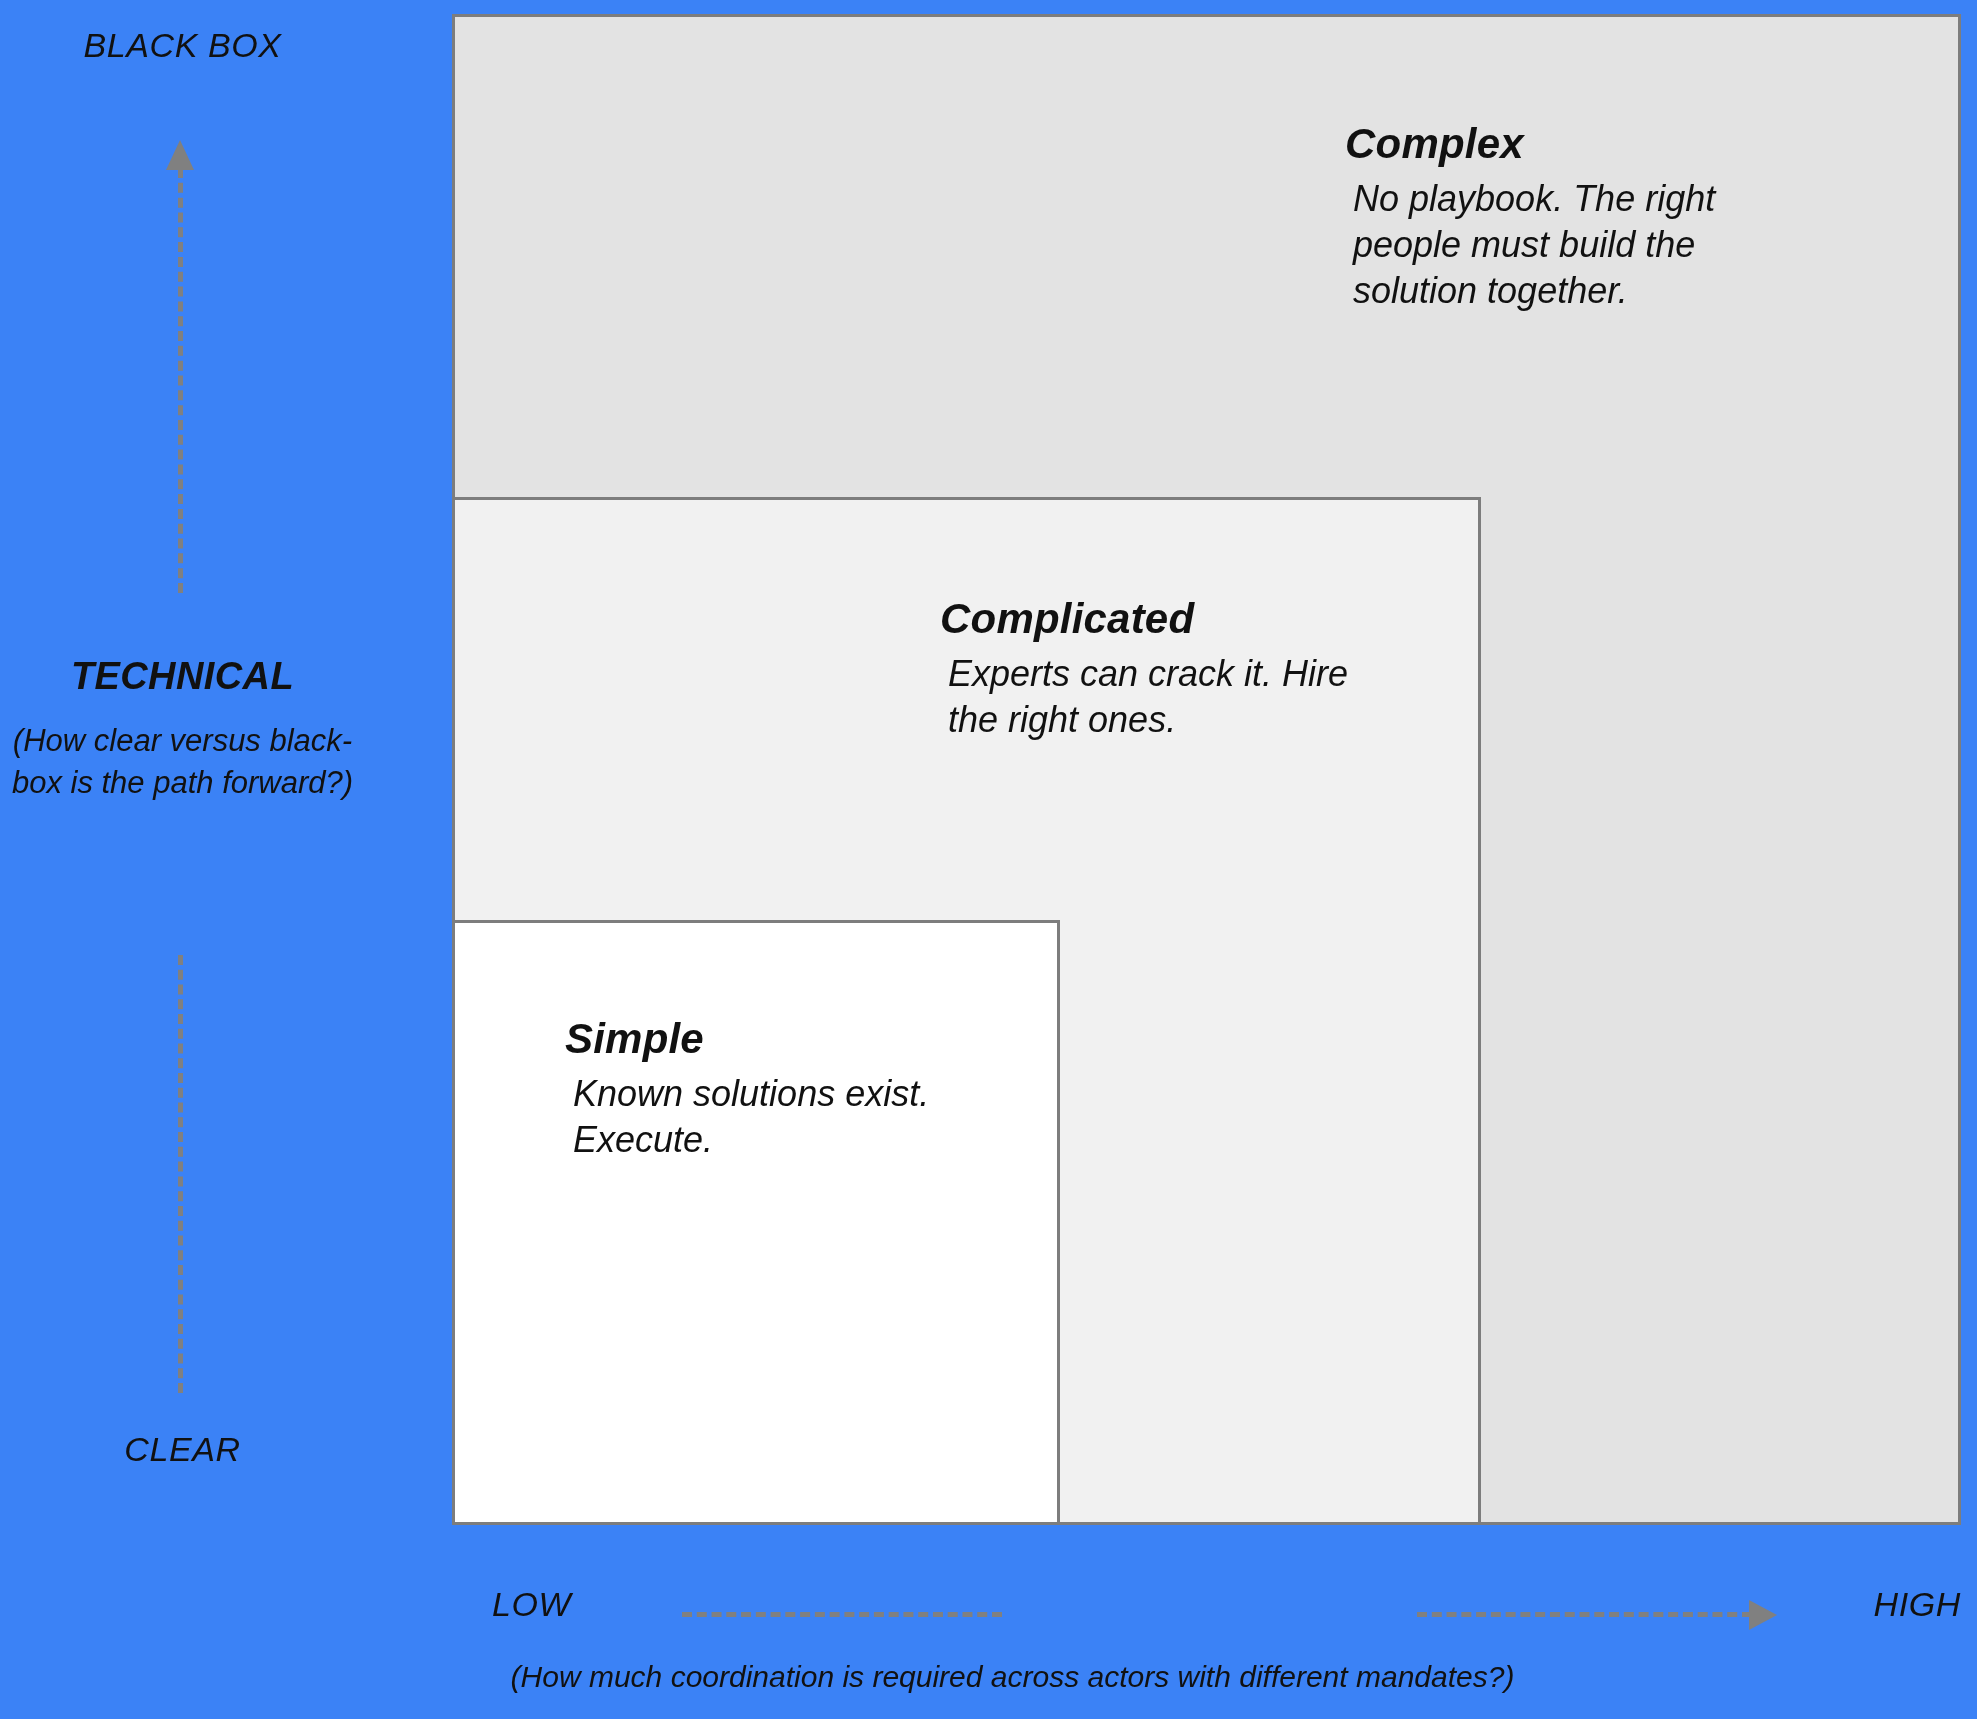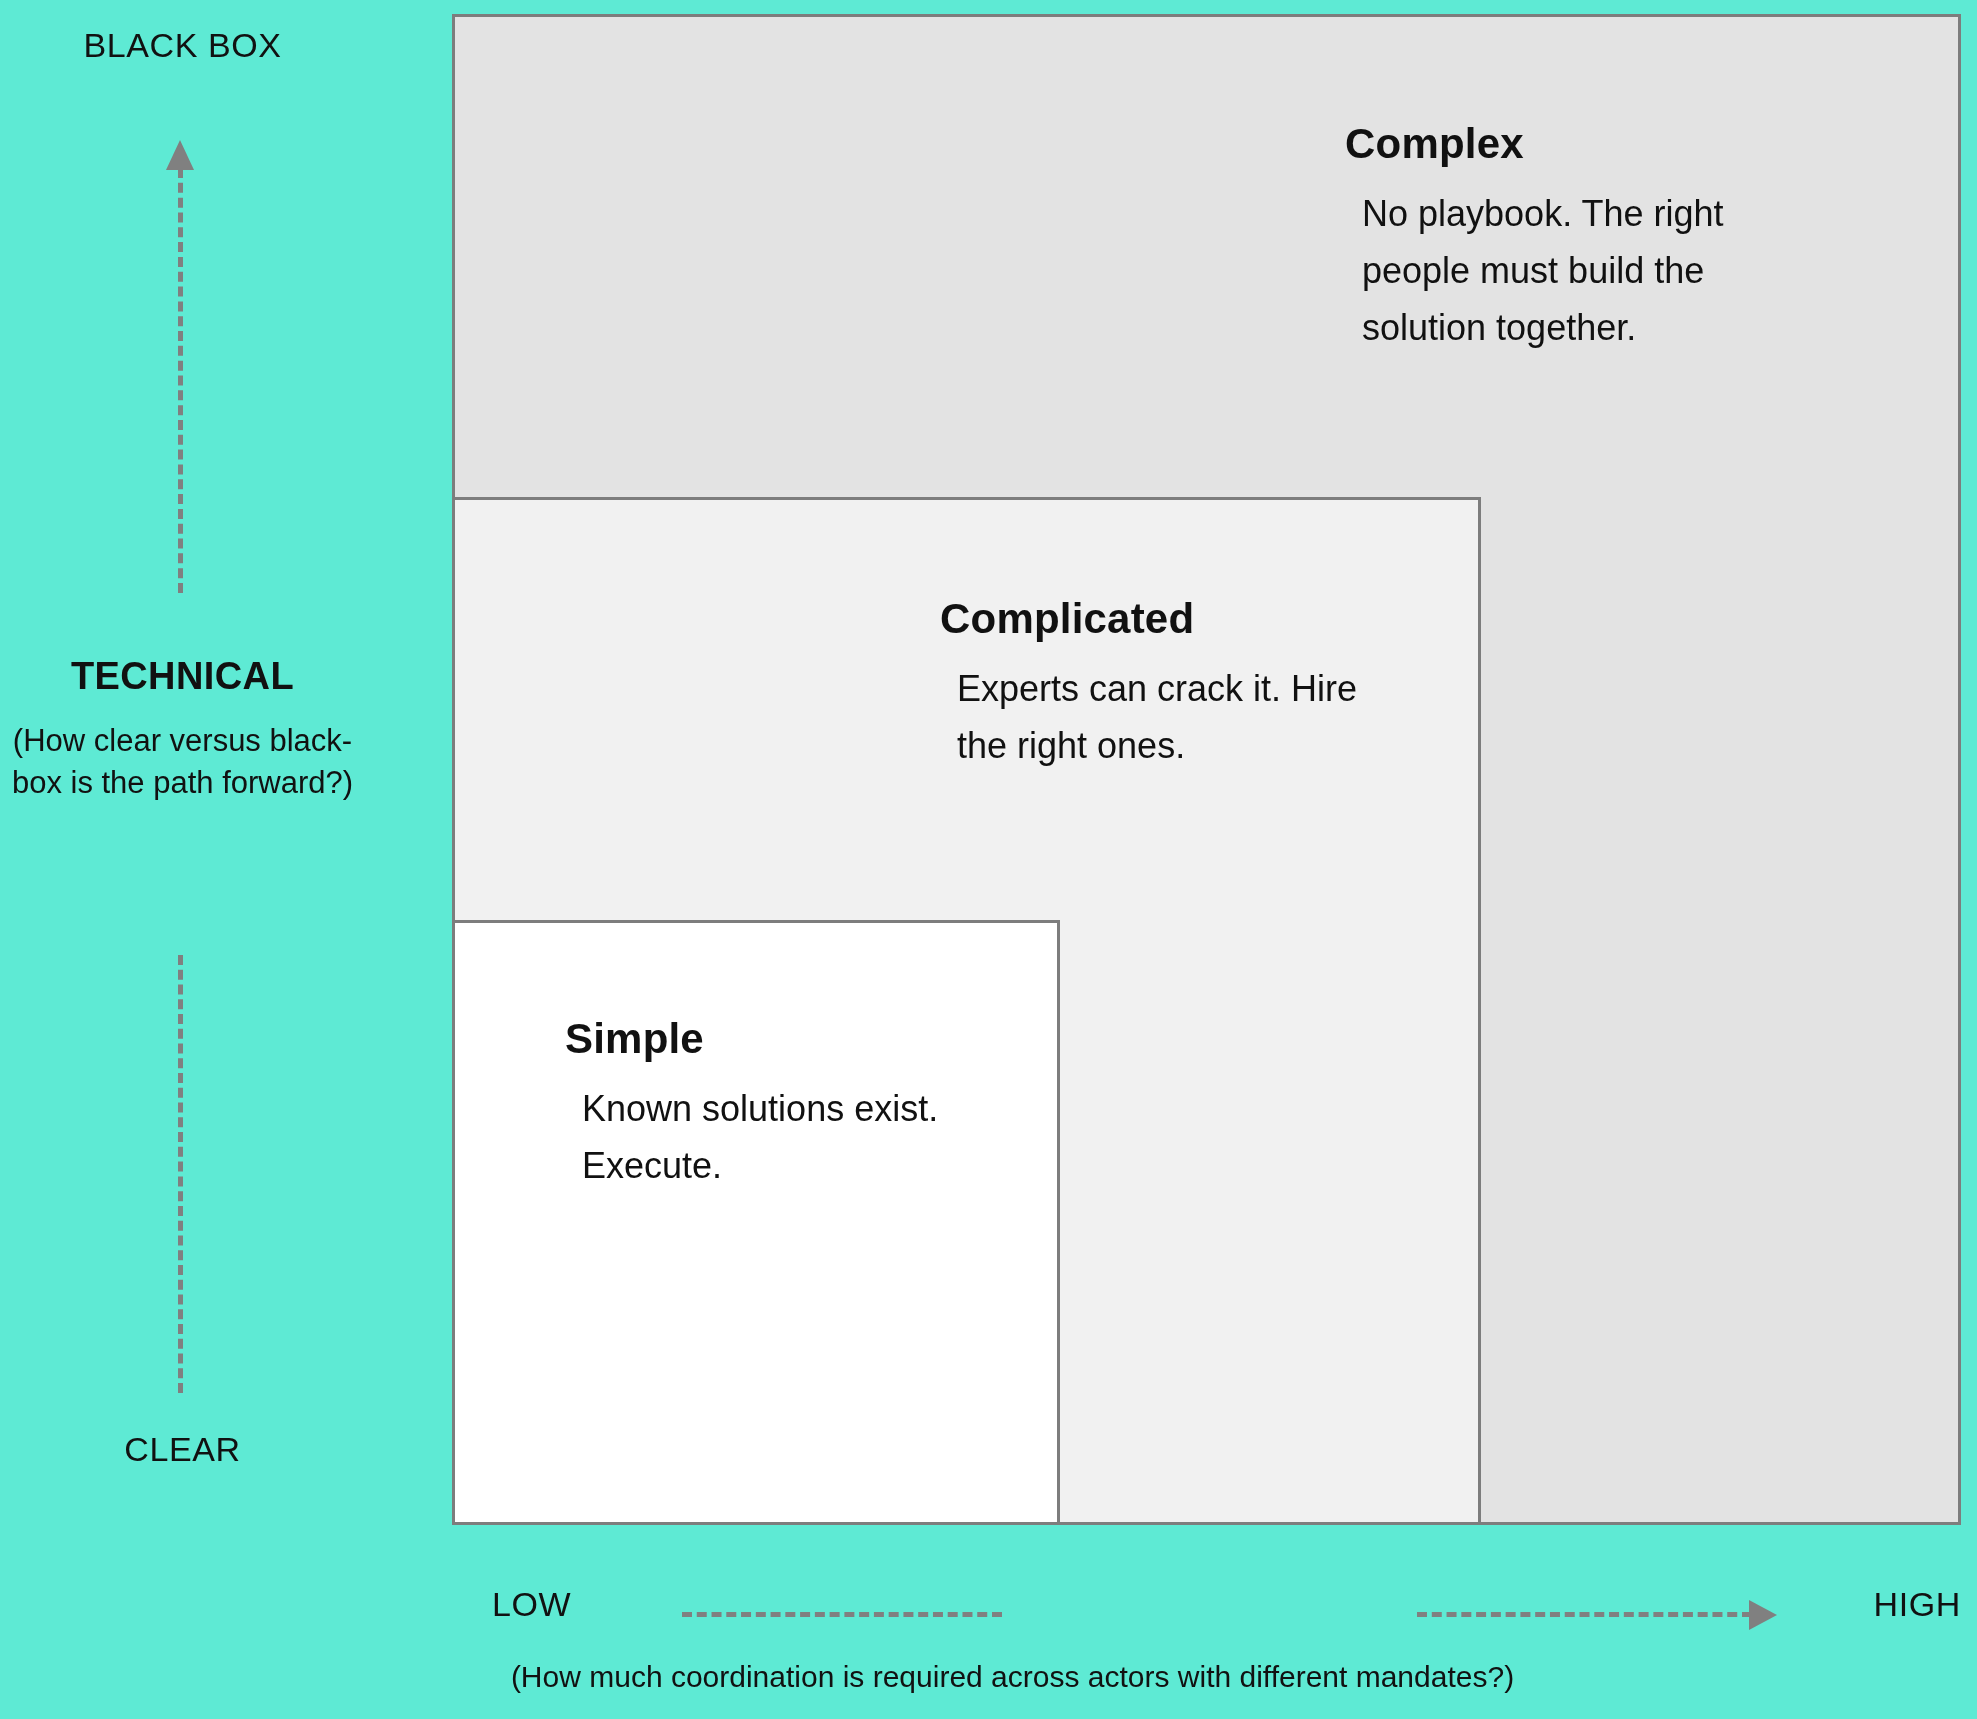--- a/index.html
+++ b/index.html
@@ -9,22 +9,23 @@
     background: #ffffff;
   }
   body {
     font-family: "Liberation Sans", sans-serif;
     color: #111111;
   }
   #canvas {
     position: relative;
     width: 1977px;
     height: 1719px;
-    background: #5eead4;
+    background: #3b82f6;
     overflow: hidden;
+    font-style: italic;
   }
 
   
   .y-top-label {
     position: absolute;
     left: 0;
     top: 26px;
     width: 365px;
     text-align: center;
     font-size: 34px;
@@ -134,22 +135,22 @@
   }
   .rtitle {
     font-size: 42px;
     font-weight: bold;
     margin: 0 0 6px 0;
     color: #111111;
     letter-spacing: 0.2px;
   }
   .rdesc {
     font-size: 36px;
-    line-height: 57px;
-    margin: 17px;
+    line-height: 46px;
+    margin: 8px;
     color: #111111;
   }
   .text-complex   { left: 1345px; top: 120px;  width: 475px; }
   .text-complicated { left: 940px;  top: 595px;  width: 470px; }
   .text-simple    { left: 565px;  top: 1015px; width: 405px; }
 
   
   .x-axis {
     position: absolute;
     left: 452px;

